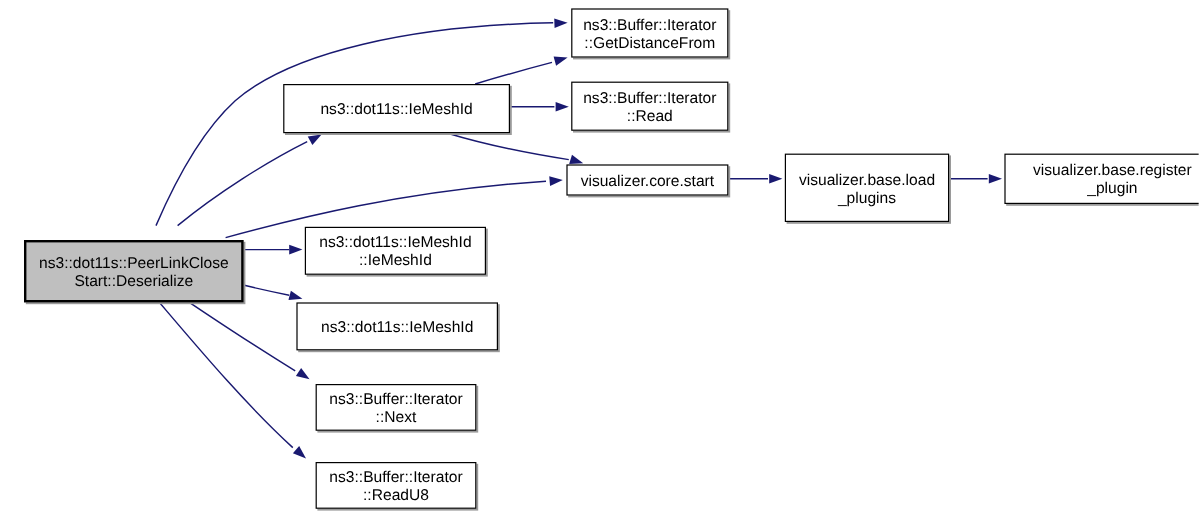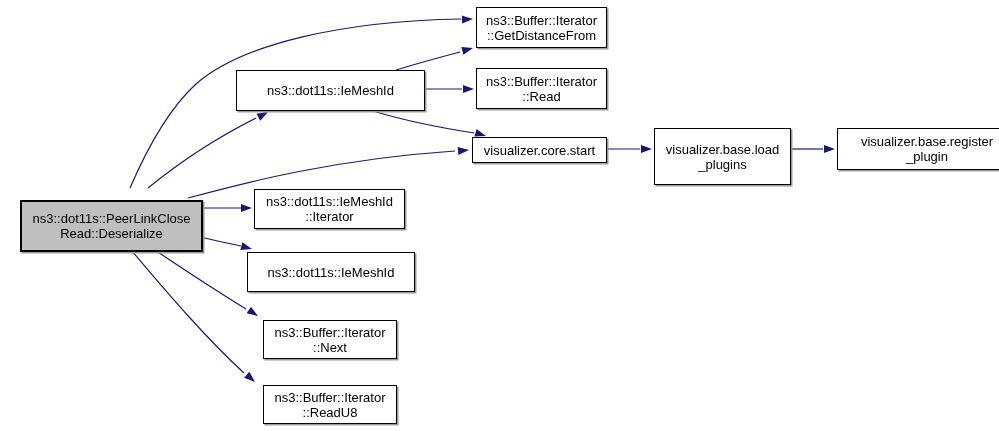--- a/index.html
+++ b/index.html
@@ -66,21 +66,21 @@
       <path d="M373,111 C406,121 442,128 474,133" fill="none" stroke="#191970" stroke-width="1.2"></path>
       <polygon points="0,0 -11,-4 -11,4" fill="#191970" transform="translate(486,136) rotate(17)"></polygon>
       <path d="M607,149 L640,149" fill="none" stroke="#191970" stroke-width="1.2"></path>
       <polygon points="0,0 -11,-4 -11,4" fill="#191970" transform="translate(652,149) rotate(0)"></polygon>
       <path d="M791,149 L823,149" fill="none" stroke="#191970" stroke-width="1.2"></path>
       <polygon points="0,0 -11,-4 -11,4" fill="#191970" transform="translate(835,149) rotate(0)"></polygon>
     </svg>
   <div>
       <div class="node highlight" style="left: 4px; top: 200px; width: 183px; height: 52px; margin-left: 16px;">
         <span>ns3::dot11s::PeerLinkClose</span>
-        <span>Read::Deserialize</span>
+        <span>Start::Deserialize</span>
       </div>
       <div class="node" style="left: 236px; top: 70px; width: 189px; height: 41px;">
         <span>ns3::dot11s::IeMeshId</span>
       </div>
       <div class="node" style="left: 476px; top: 7px; width: 131px; height: 41px;">
         <span>ns3::Buffer::Iterator</span>
         <span>::GetDistanceFrom</span>
       </div>
       <div class="node" style="left: 476px; top: 68px; width: 131px; height: 41px;">
         <span>ns3::Buffer::Iterator</span>
@@ -92,21 +92,21 @@
       <div class="node" style="left: 654px; top: 128px; width: 137px; height: 57px;">
         <span>visualizer.base.load</span>
         <span>_plugins</span>
       </div>
       <div class="node" style="left: 837px; top: 128px; width: 180px; height: 42px;">
         <span>visualizer.base.register</span>
         <span>_plugin</span>
       </div>
       <div class="node" style="left: 254px; top: 189px; width: 151px; height: 40px;">
         <span>ns3::dot11s::IeMeshId</span>
-        <span>::Iterator</span>
+        <span>::IeMeshId</span>
       </div>
       <div class="node" style="left: 247px; top: 252px; width: 168px; height: 40px;">
         <span>ns3::dot11s::IeMeshId</span>
       </div>
       <div class="node" style="left: 263px; top: 320px; width: 134px; height: 39px;">
         <span>ns3::Buffer::Iterator</span>
         <span>::Next</span>
       </div>
       <div class="node" style="left: 263px; top: 385px; width: 134px; height: 39px;">
         <span>ns3::Buffer::Iterator</span>

